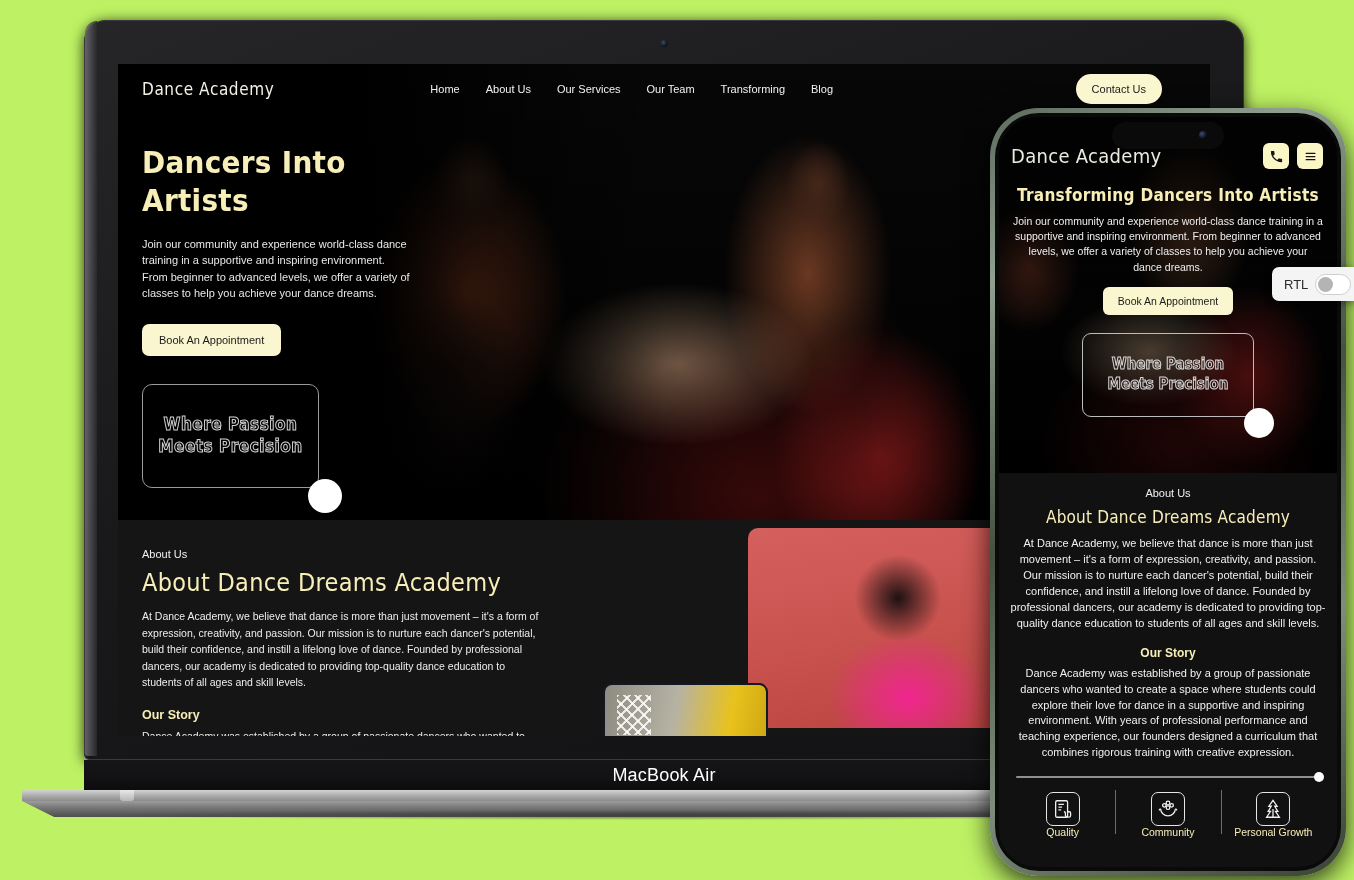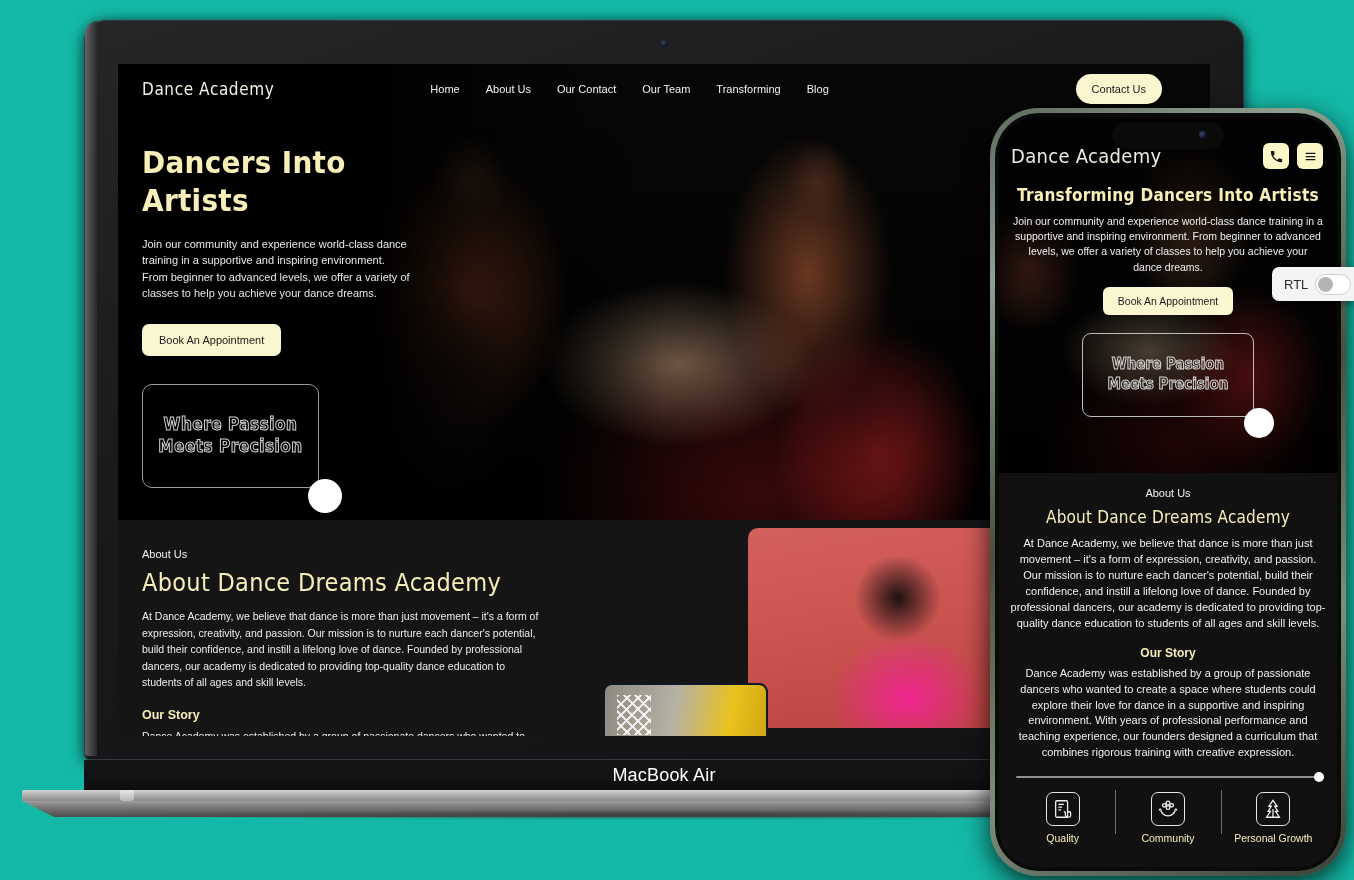--- a/index.html
+++ b/index.html
@@ -2,21 +2,21 @@
 <html><head>
 <meta charset="utf-8">
 <style>
   * { box-sizing: border-box; margin: 0; padding: 0; }
   html, body {
     width: 1354px; height: 880px;
     background: #000;
     overflow: hidden;
     font-family: "Liberation Sans", sans-serif;
   }
-  .stage { position: relative; width: 1354px; height: 880px; background:#14b8a6; }
+  .stage { position: relative; width: 1354px; height: 880px; background:#bef264; }
 
   
   .laptop { position: absolute; left: 84px; top: 20px; width: 1160px; height: 800px; }
   .laptop-lid {
     position: absolute; left: 0; top: 0; width: 1160px; height: 740px;
     background: linear-gradient(160deg,#262629 0%, #19191b 45%, #121214 100%);
     border-radius: 22px 22px 6px 6px;
     box-shadow: inset 0 0 0 1px #3a3a3e, 0 2px 14px rgba(0,0,0,.8);
   }
   .laptop-lid:before{
@@ -204,21 +204,21 @@
   .p-about{ background:#111; padding:14px 11px 0; text-align:center; }
   .p-eyebrow{ font-size:11px; color:#f1f1f1; }
   .p-h2{ margin-top:8px; font-size:17px; color:#f7eeb8; letter-spacing:.2px;
          font-family:"DejaVu Sans Condensed","Liberation Sans Narrow","Liberation Sans",sans-serif; }
   .p-about-p{ margin-top:9px; font-size:11px; line-height:1.45; color:#f0f0f0; }
   .p-story-h3{ margin-top:14px; font-size:12px; font-weight:bold; color:#f7eeb8; }
   .p-story-p{ margin-top:6px; font-size:11px; line-height:1.45; color:#f0f0f0; }
   .p-slider{ position:relative; margin:15px 6px 0; height:2px; background:#8f8f8f; border-radius:2px; }
   .p-slider-knob{ position:absolute; right:-4px; top:-4px; width:10px; height:10px; border-radius:50%; background:#fff; }
   .p-features{ display:flex; margin-top:14px; }
-  .p-feat{ flex:1; display:flex; flex-direction:column; align-items:center; gap:6px; position:relative; }
+  .p-feat{ flex:1; display:flex; flex-direction:column; align-items:center; position:relative; }
   .p-feat + .p-feat:before{ content:""; position:absolute; left:0; top:-2px; width:1px; height:44px; background:#6e6e6e; }
   .p-feat-ico{ width:34px; height:34px; border:1px solid #e6e6e6; border-radius:7px;
                display:flex; align-items:center; justify-content:center; }
   .p-feat-ico svg{ width:22px; height:22px; stroke:#f0f0f0; fill:none; stroke-width:1.4; }
   .p-feat-label{ font-size:10.5px; color:#f7eeb8; white-space:nowrap; }
 
   
   .rtl-widget{
     position:absolute; left:1258px; top:267px; width:84px; height:34px;
     background:#f4f4f4; border-radius:7px 0 0 7px;
@@ -245,21 +245,21 @@
 
           <div class="hero">
             <div class="hero-photo"></div>
             <div class="hero-shade"></div>
 
             <div class="nav">
               <div class="brand">Dance Academy</div>
               <div class="nav-links">
                 <a href="#">Home</a>
                 <a href="#">About Us</a>
-                <a href="#">Our Contact</a>
+                <a href="#">Our Services</a>
                 <a href="#">Our Team</a>
                 <a href="#">Transforming</a>
                 <a href="#">Blog</a>
               </div>
               <button class="contact-btn">Contact Us</button>
             </div>
 
             <div class="hero-body">
               <div class="hero-h1">
                 <div>Dancers Into Artists</div>

